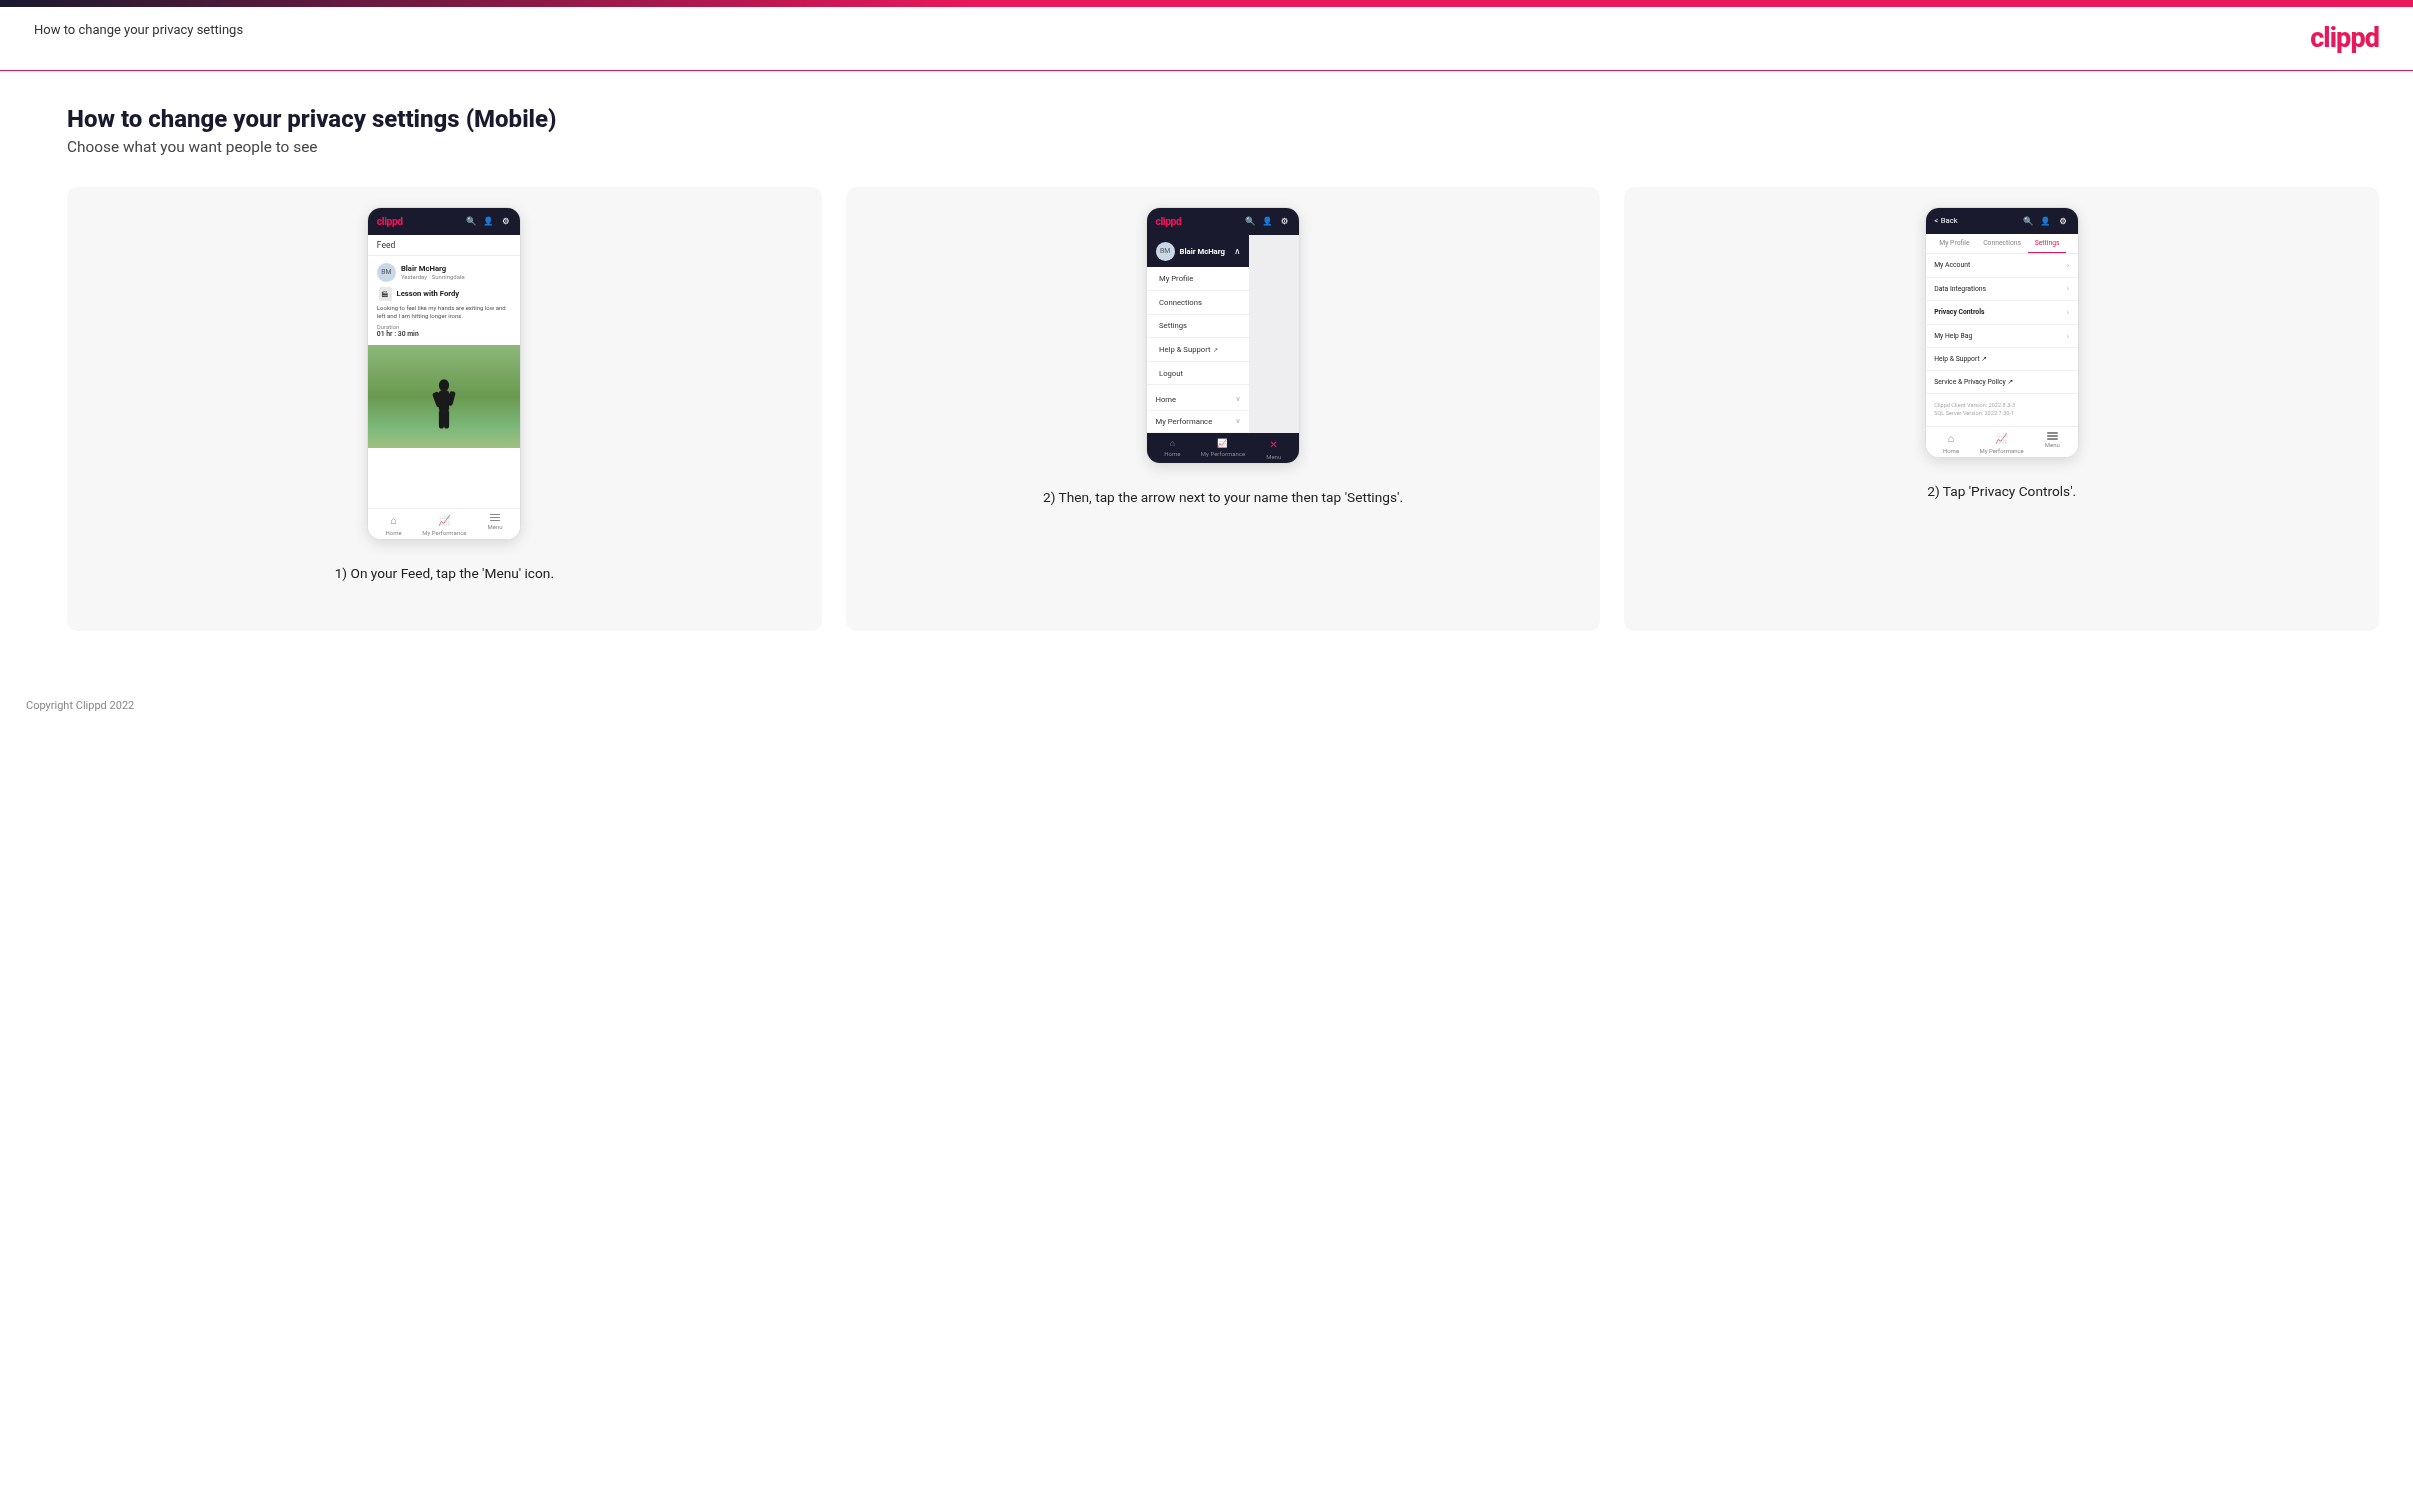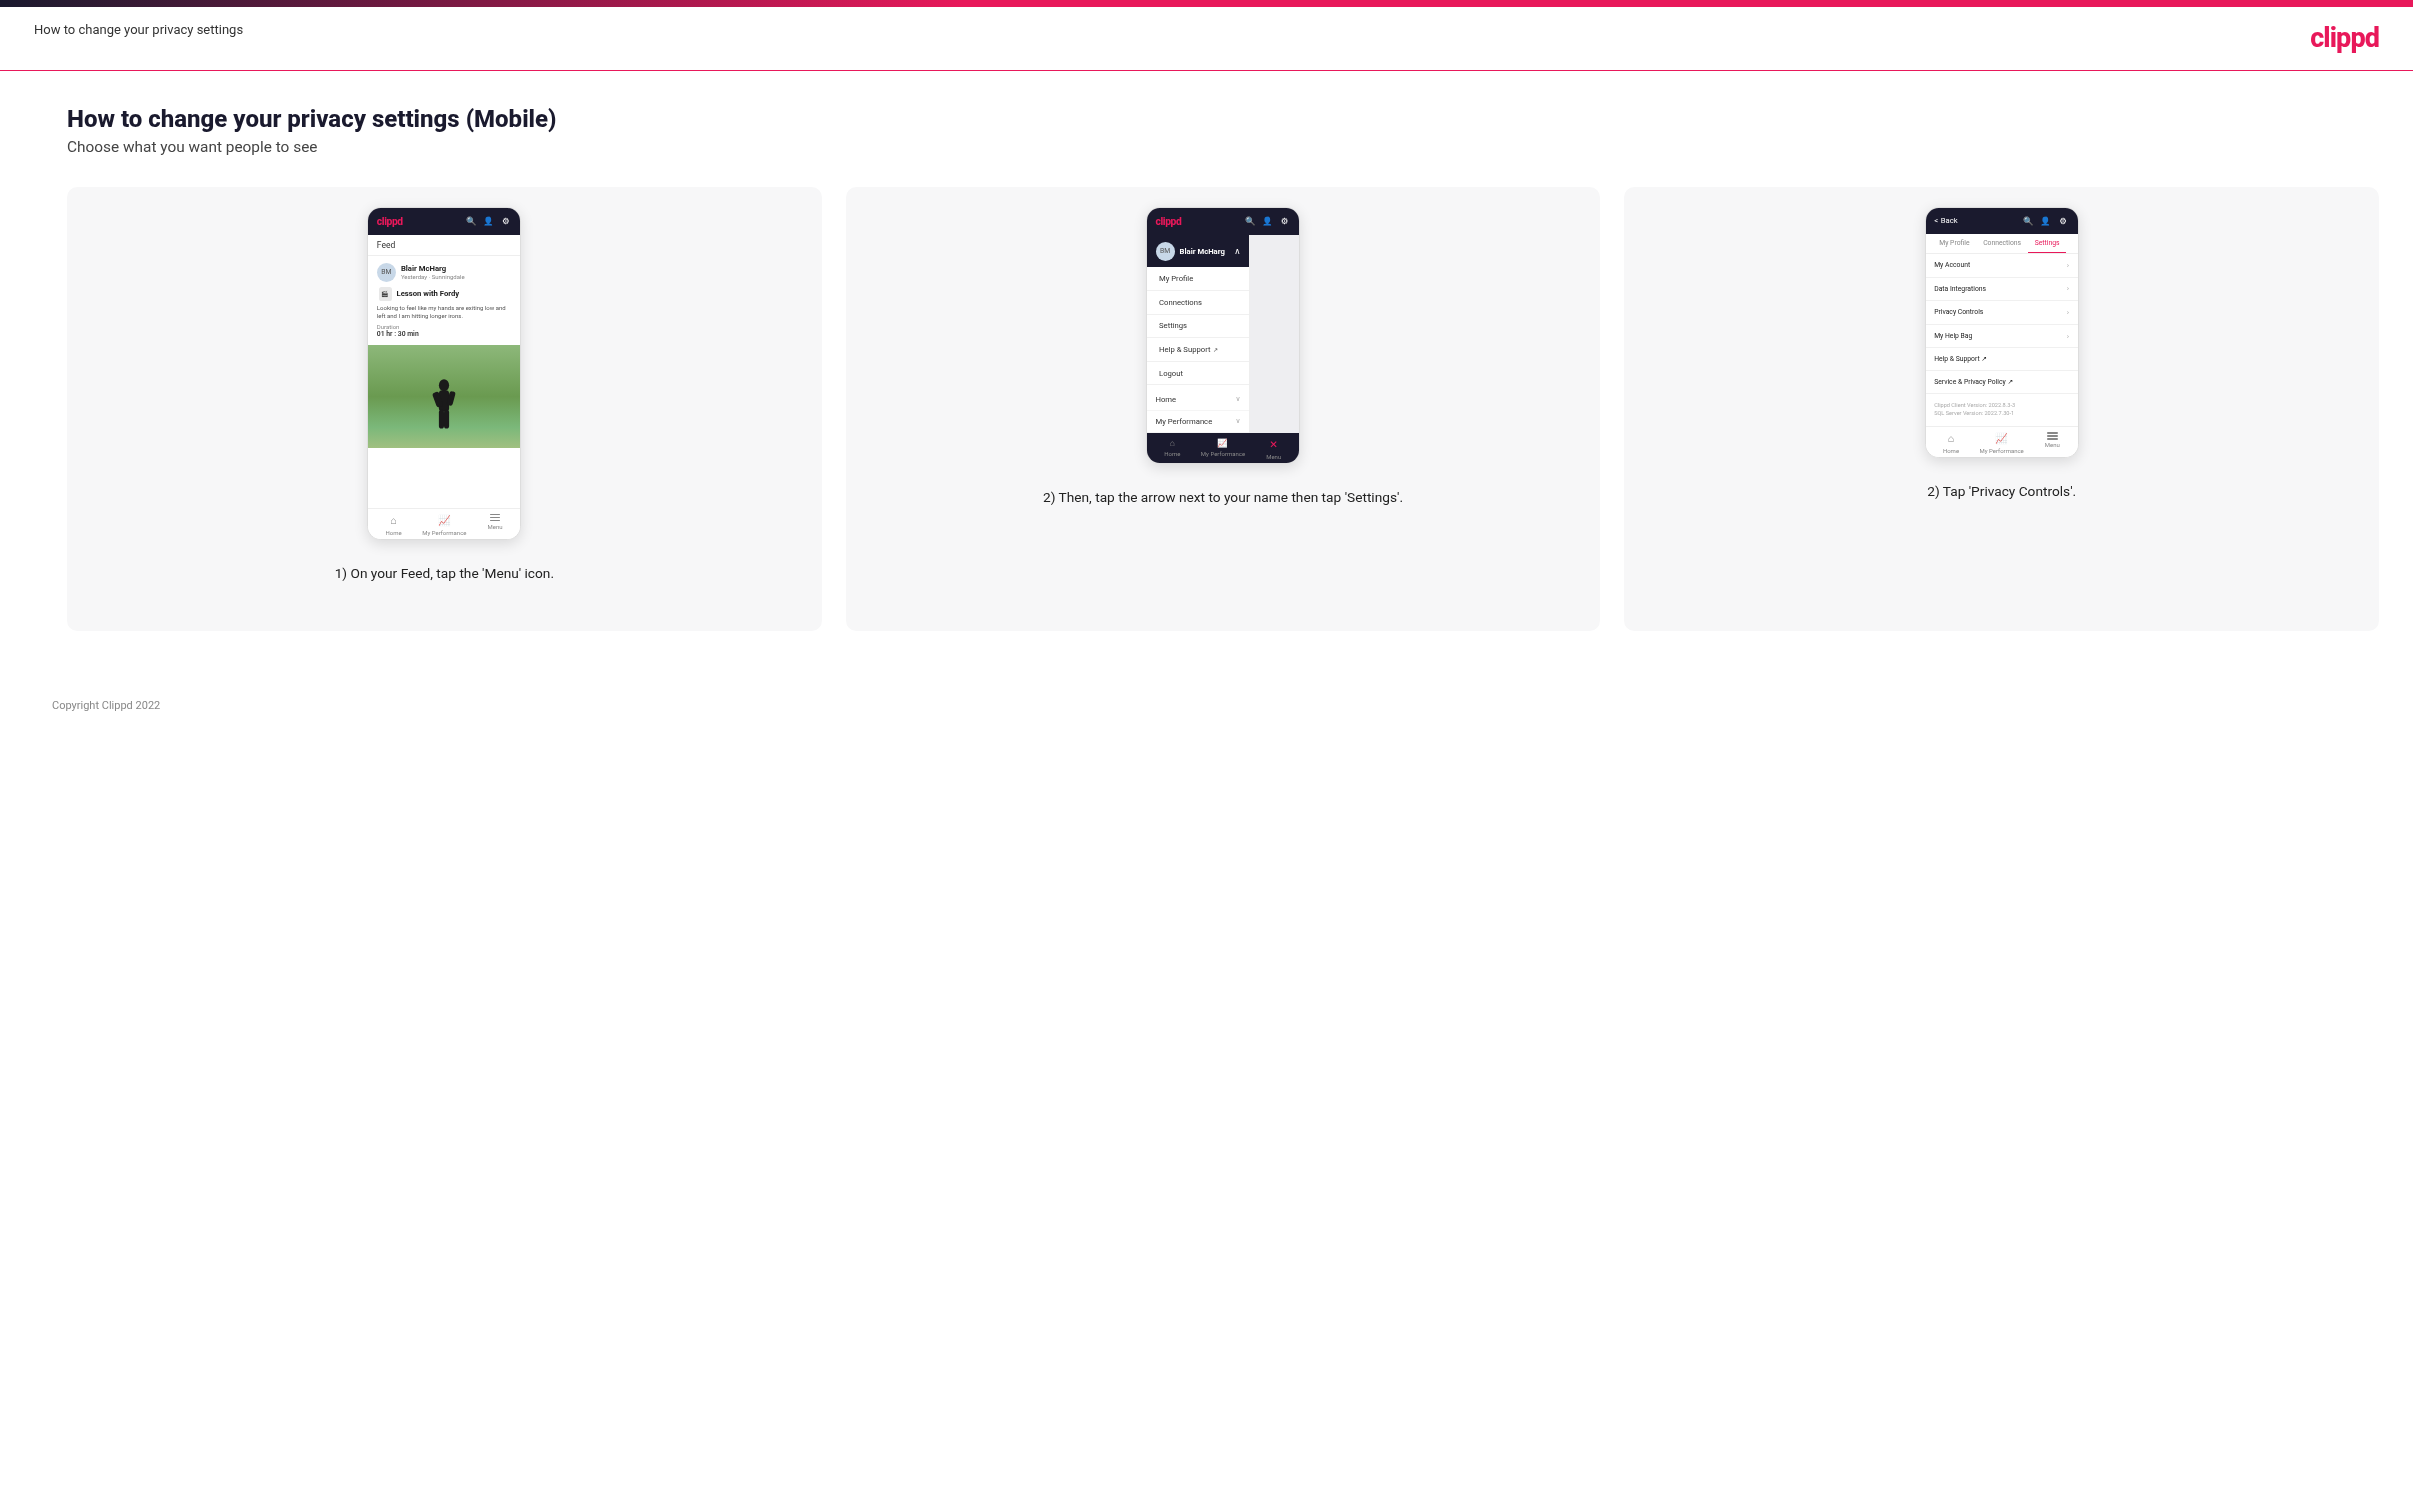--- a/index.html
+++ b/index.html
@@ -363,21 +363,21 @@
       align-items: center;
       justify-content: space-between;
       padding: 6.8px 8.5px;
       border-bottom: 0.9px solid #f0f0f0;
     }
     .settings-item-label {
       font-size: 6.8px;
       color: #222;
     }
     .settings-item-label.highlight {
-      font-weight: 400;
+      font-weight: 700;
     }
     .settings-chevron {
       color: #aaa;
       font-size: 7.7px;
     }
     .settings-version {
       padding: 8.5px 8.5px;
       font-size: 5.6px;
       color: #aaa;
       line-height: 1.4;
@@ -387,21 +387,21 @@
     .step-caption {
       font-size: 13.7px;
       color: #222;
       text-align: center;
       margin-top: 3.4px;
       line-height: 1.4;
     }
 
     
     .footer {
-      padding: 17px 52px;
+      padding: 17px 26px;
       font-size: 11px;
       color: #888;
     }
   </style>
 </head>
 <body>
 
 <div class="top-bar"></div>
 
 <div class="header">

